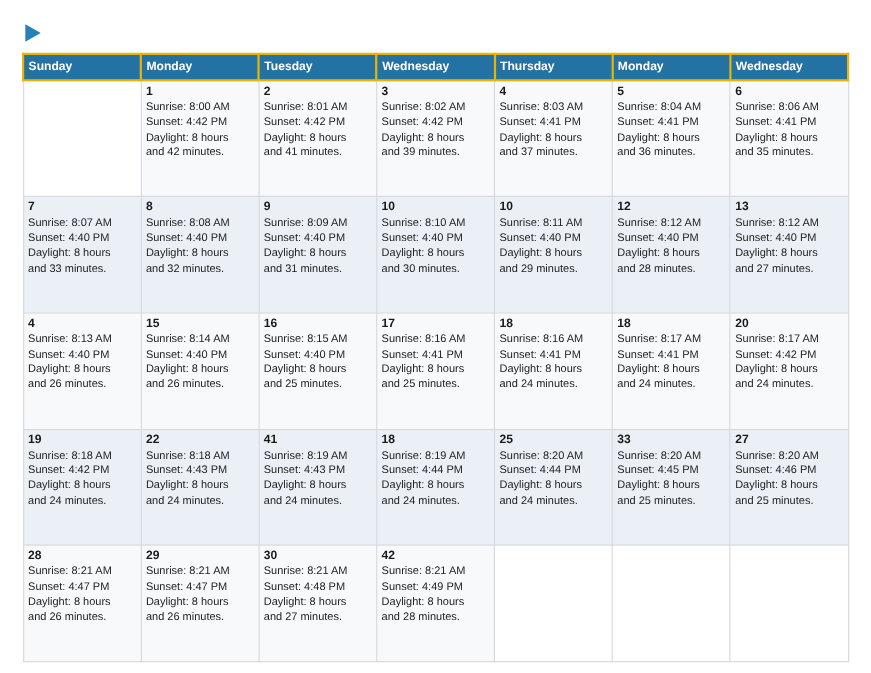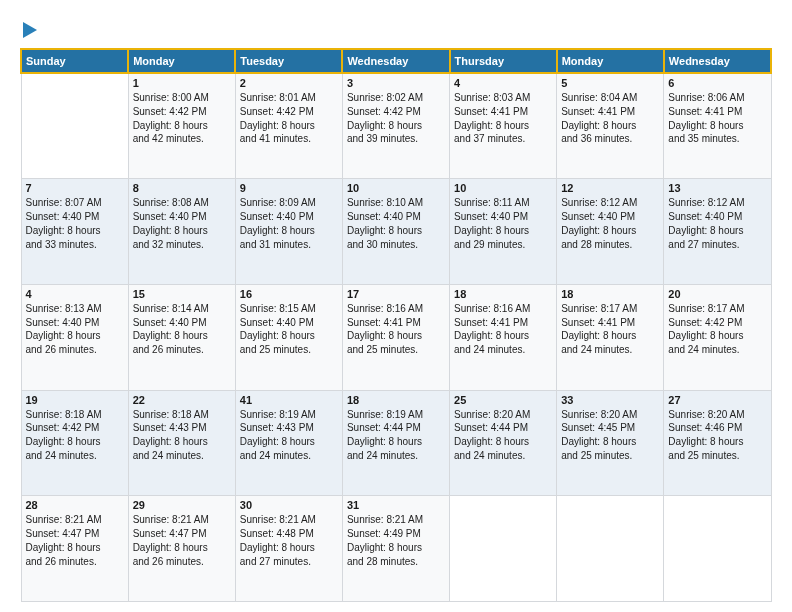--- a/index.html
+++ b/index.html
@@ -256,21 +256,21 @@
           </td>
           <td>
             <span class="day-num">29</span>
             <div class="day-info">Sunrise: 8:21 AM<br>Sunset: 4:47 PM<br>Daylight: 8 hours<br>and 26 minutes.</div>
           </td>
           <td>
             <span class="day-num">30</span>
             <div class="day-info">Sunrise: 8:21 AM<br>Sunset: 4:48 PM<br>Daylight: 8 hours<br>and 27 minutes.</div>
           </td>
           <td>
-            <span class="day-num">31</span>
+            <span class="day-num">42</span>
             <div class="day-info">Sunrise: 8:21 AM<br>Sunset: 4:49 PM<br>Daylight: 8 hours<br>and 28 minutes.</div>
           </td>
           <td class="empty-cell"></td>
           <td class="empty-cell"></td>
           <td class="empty-cell"></td>
         </tr>
       </tbody>
   </table>
 </div>
 

